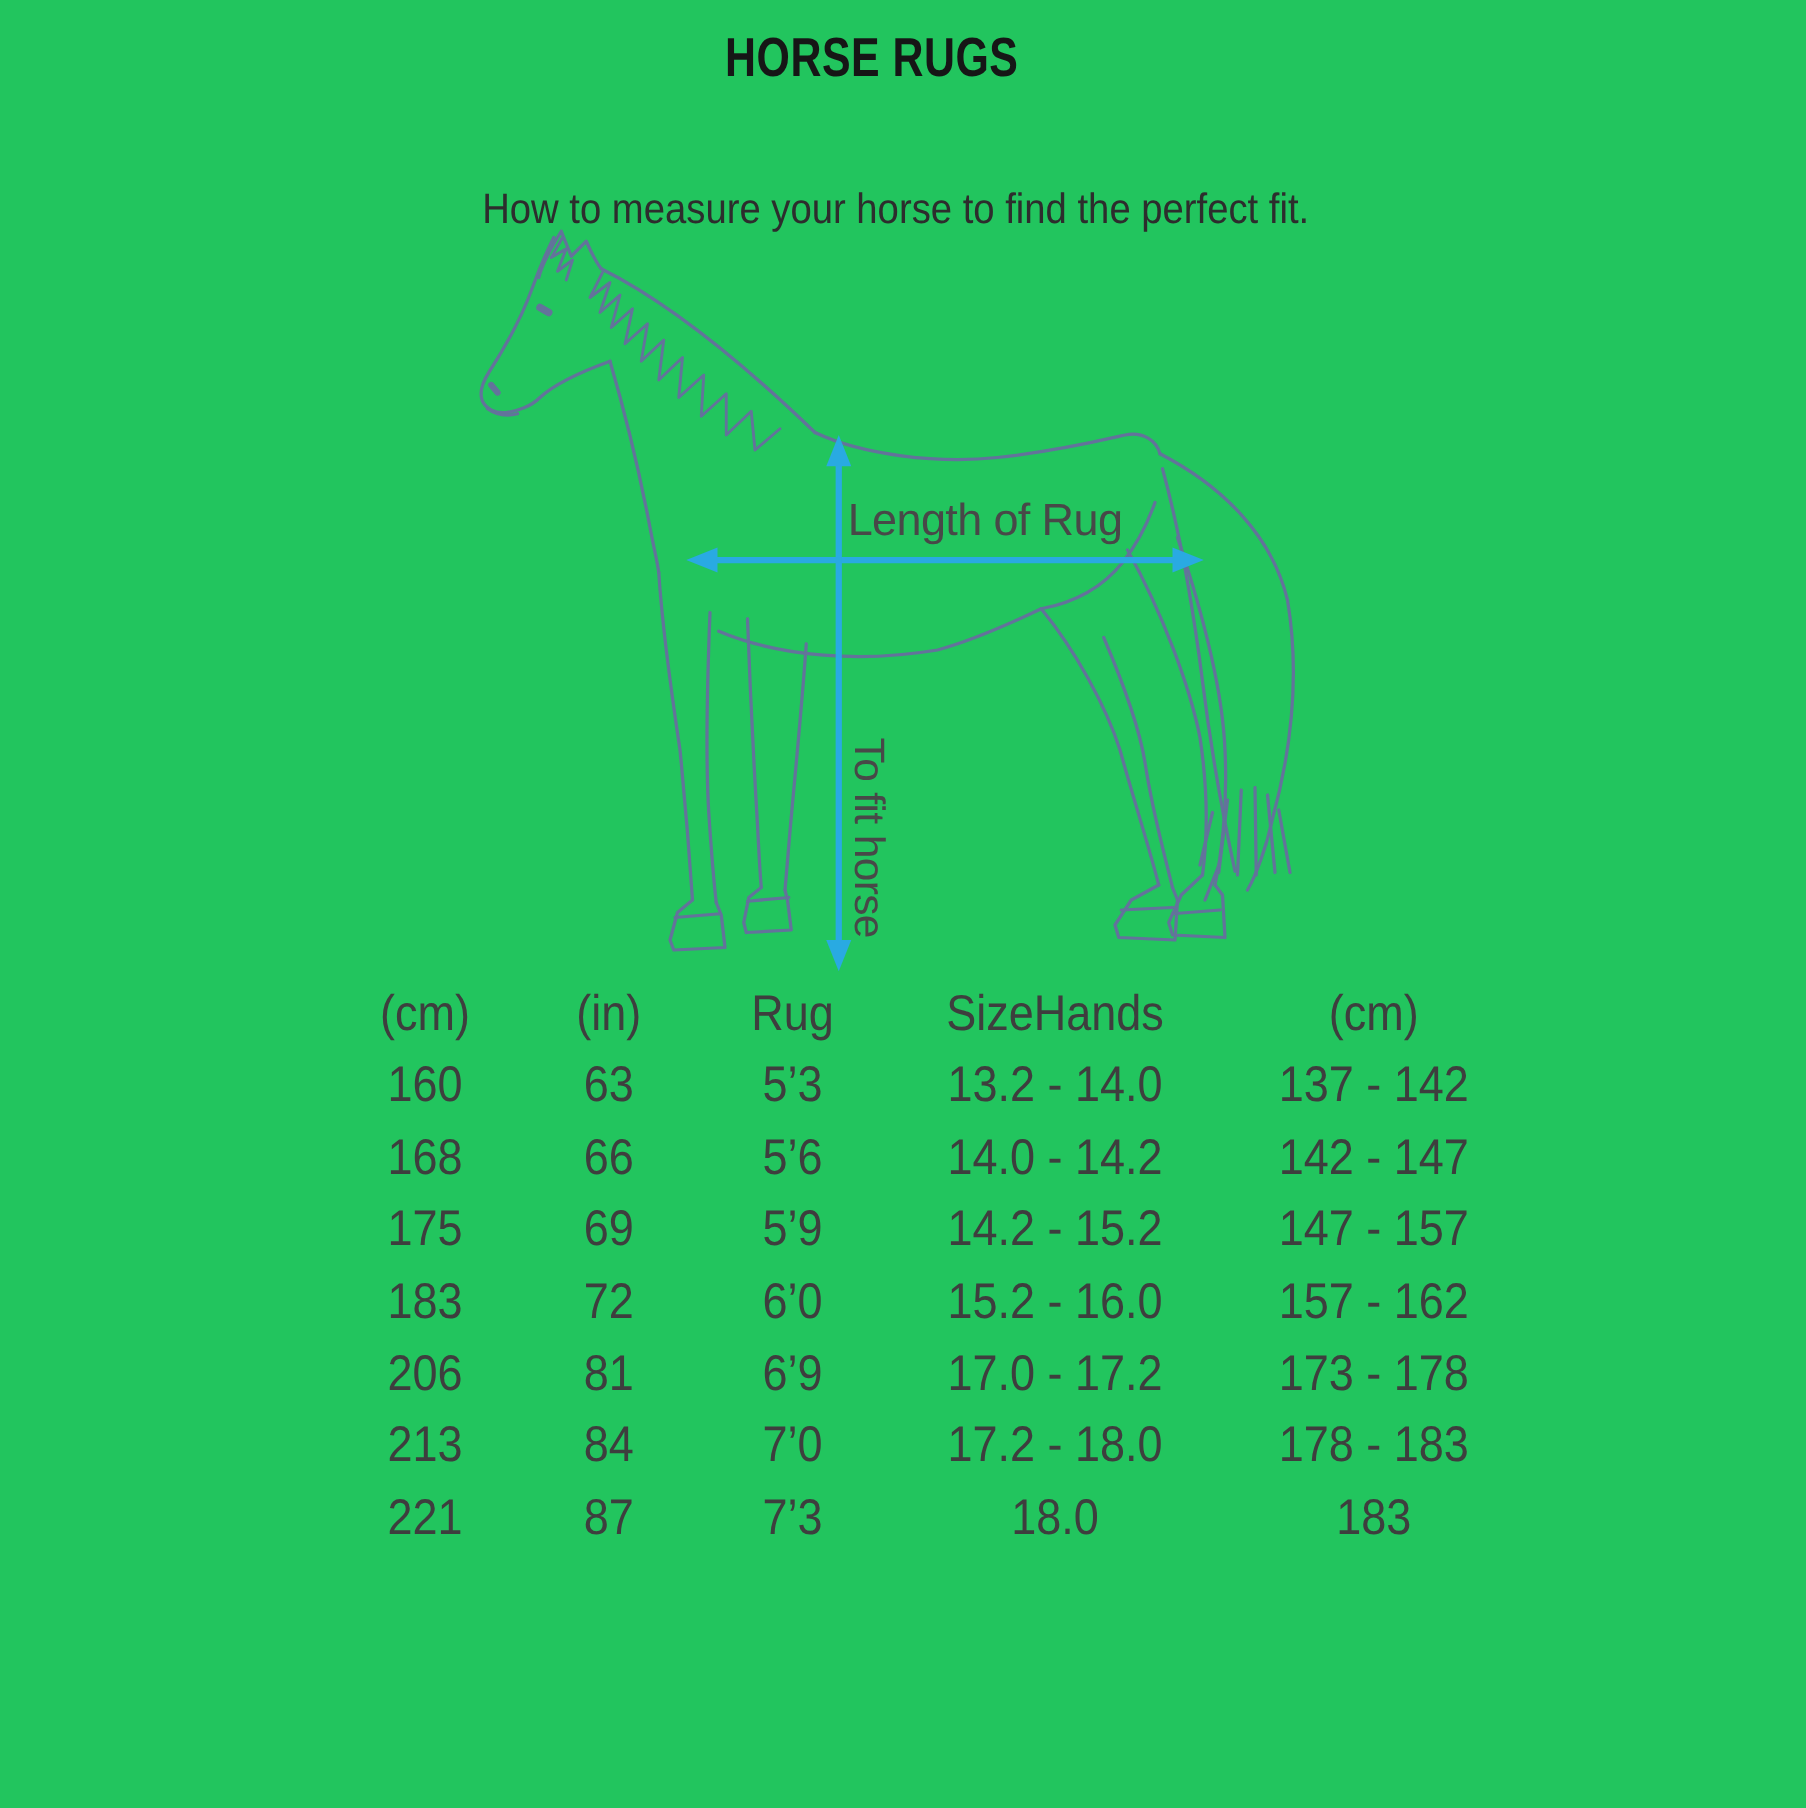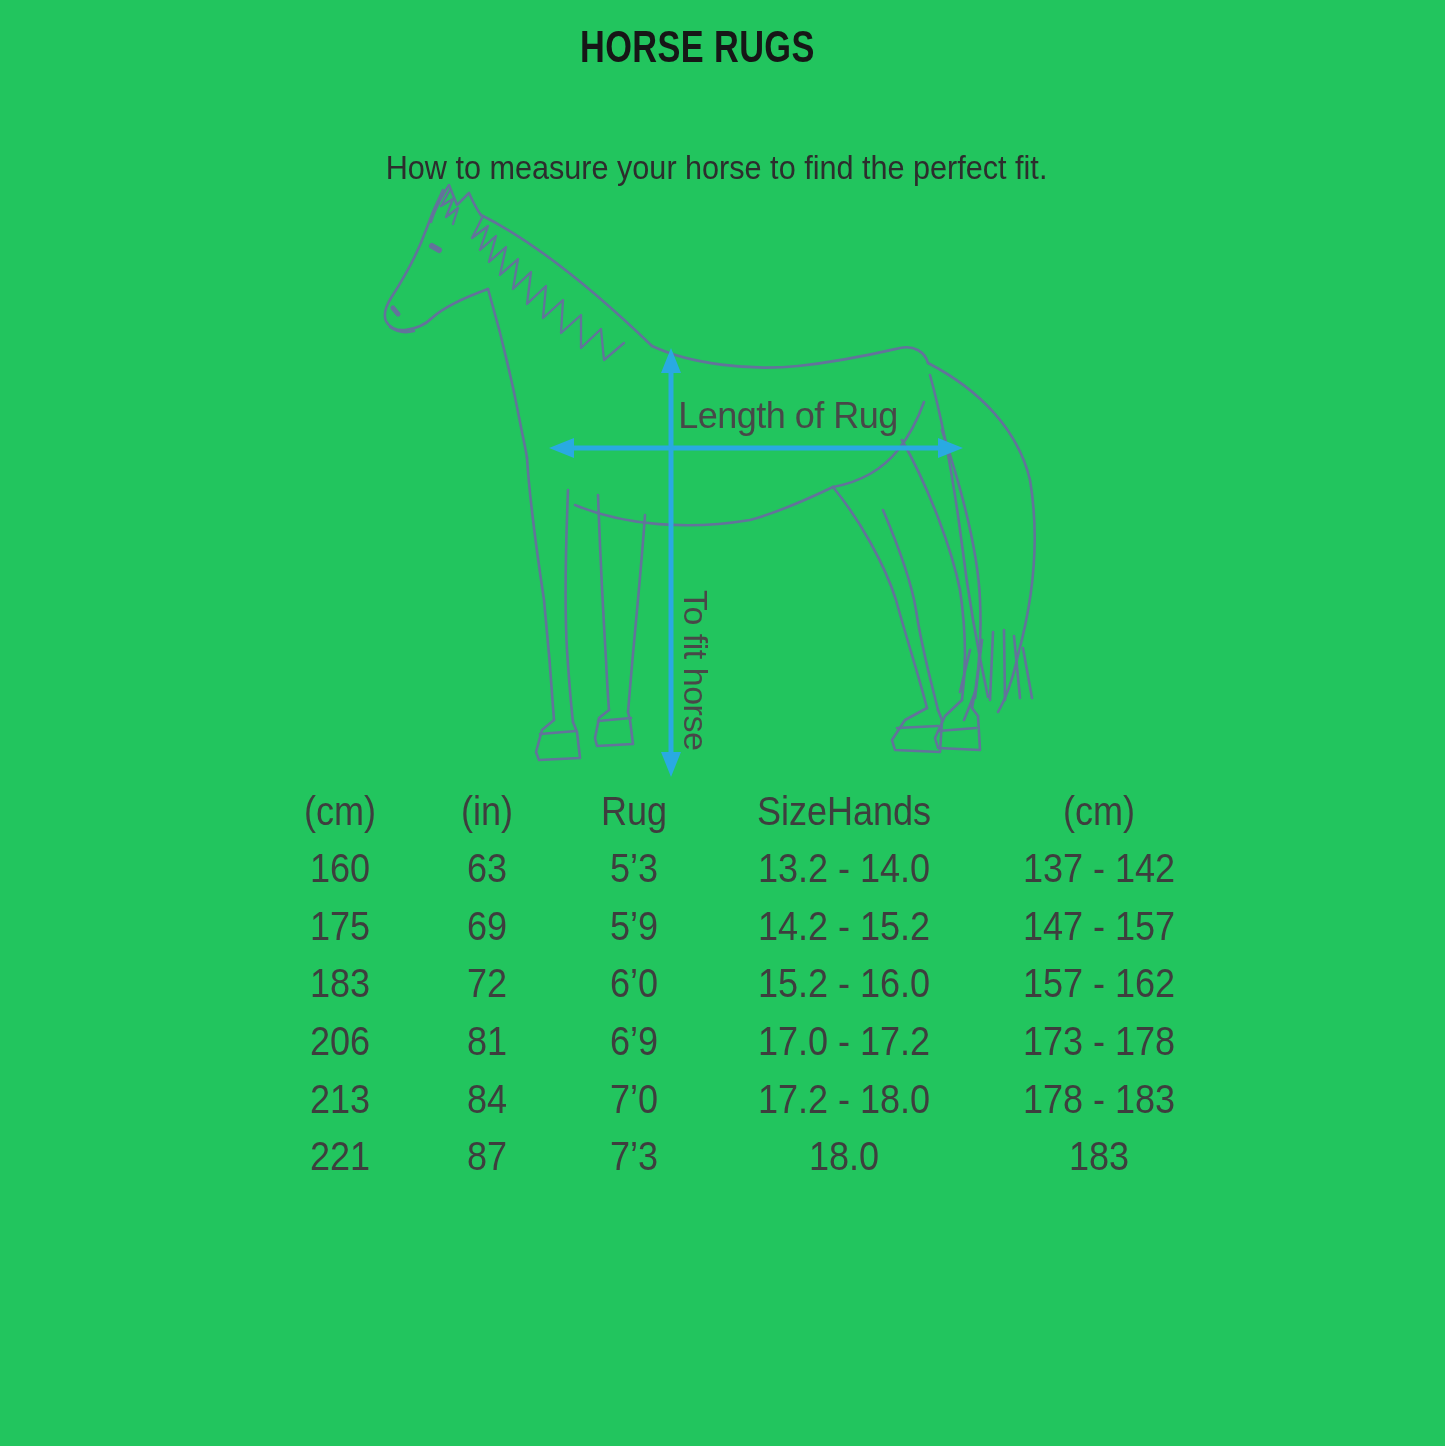--- a/index.html
+++ b/index.html
@@ -123,20 +123,27 @@
       </div>
     <div class="t-body">
         <div class="t-row">
           <div class="t-cell">160</div>
           <div class="t-cell">63</div>
           <div class="t-cell">5’3</div>
           <div class="t-cell">13.2 - 14.0</div>
           <div class="t-cell">137 - 142</div>
         </div>
         <div class="t-row">
+          <div class="t-cell">168</div>
+          <div class="t-cell">66</div>
+          <div class="t-cell">5’6</div>
+          <div class="t-cell">14.0 - 14.2</div>
+          <div class="t-cell">142 - 147</div>
+        </div>
+        <div class="t-row">
           <div class="t-cell">175</div>
           <div class="t-cell">69</div>
           <div class="t-cell">5’9</div>
           <div class="t-cell">14.2 - 15.2</div>
           <div class="t-cell">147 - 157</div>
         </div>
         <div class="t-row">
           <div class="t-cell">183</div>
           <div class="t-cell">72</div>
           <div class="t-cell">6’0</div>

